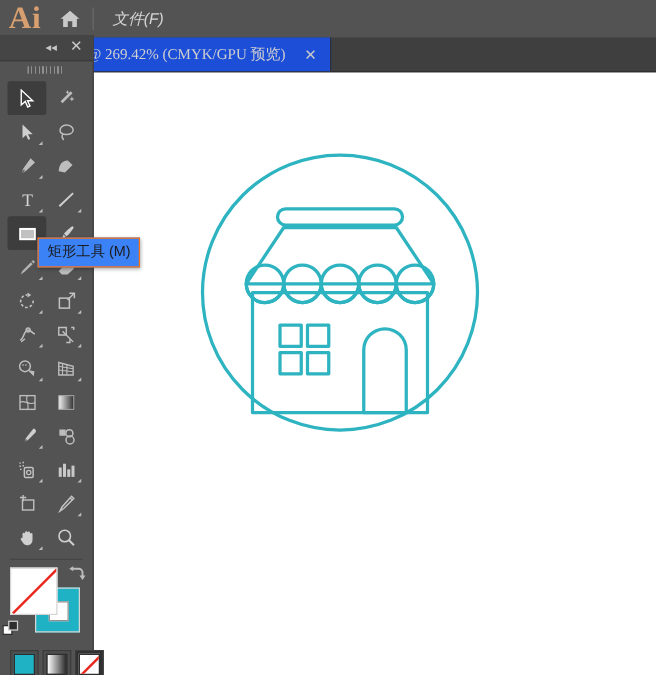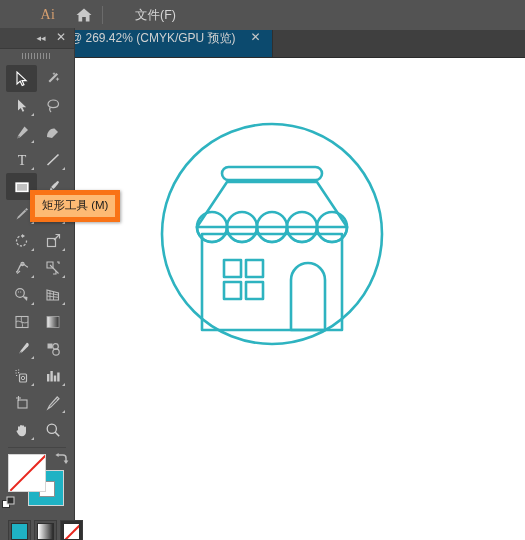--- a/index.html
+++ b/index.html
@@ -11,42 +11,41 @@
   }
   .app{position:relative;width:525px;height:540px;}
 
   
   .menubar{
     position:absolute;left:0;top:0;width:525px;height:30px;
     background:#535353;display:flex;align-items:center;
   }
   .ai-logo{
     width:40px;height:30px;display:flex;align-items:center;justify-content:center;
-    color:#d8a070;font-size:14px;font-weight:normal;letter-spacing:.5px;
+    color:#d8a070;font-size:25px;font-weight:bold;letter-spacing:.5px;
     font-family:"Liberation Serif","DejaVu Serif",serif;
-    padding-left:28px;
   }
   .home-btn{
     width:32px;height:30px;display:flex;align-items:center;justify-content:center;
   }
   .menu-sep{width:1px;height:18px;background:#6b6b6b;margin:0 4px 0 2px;}
-  .menu-items{display:flex;align-items:flex-end;margin-left:20px;}
+  .menu-items{display:flex;align-items:flex-end;margin-left:3px;font-style:italic;}
   .menu-item{
     color:#d6d6d6;font-size:12.5px;padding:4px 8px;white-space:nowrap;
   }
 
   
   .tabbar{
     position:absolute;left:0;top:30px;width:525px;height:27px;
     background:#3f3f3f;border-bottom:1px solid #2b2b2b;
   }
   .doc-tab{
     position:absolute;left:60px;top:0;height:27px;
-    display:flex;align-items:flex-start;padding:0 8px 0 10px;
-    background:#0c4a6e;border-right:1px solid #2f2f2f;
+    display:flex;align-items:center;padding:0 8px 0 10px;
+    background:#1d4ed8;border-right:1px solid #2f2f2f;font-family:Liberation Serif, serif;
   }
   .doc-tab .title{color:#d0d0d0;font-size:12px;white-space:nowrap;}
   .tab-close{
     margin-left:12px;color:#c9c9c9;font-size:12px;line-height:1;
     padding:1px 3px;
   }
 
   
   .canvas{
     position:absolute;left:74px;top:58px;
@@ -141,21 +140,21 @@
   }
   .cmode-wrap{
     padding:2px;background:#4d4d4d;border:1px solid #3c3c3c;
     display:flex;align-items:center;justify-content:center;box-sizing:border-box;
   }
   .cmode-wrap.sel{background:#303030;}
 
   
   .tooltip{
     position:absolute;left:30px;top:190px;
-    background:#fdba74;border:5px solid #f97316;
+    background:#3b82f6;border:1px solid #f97316;
     color:#1b1b1b;font-size:11.5px;padding:3px 7px 4px 7px;
     white-space:nowrap;box-shadow:1px 1px 3px rgba(0,0,0,.35);
     z-index:40;
   }
 </style>
 </head>
 <body>
 
 <div class="app">
 

